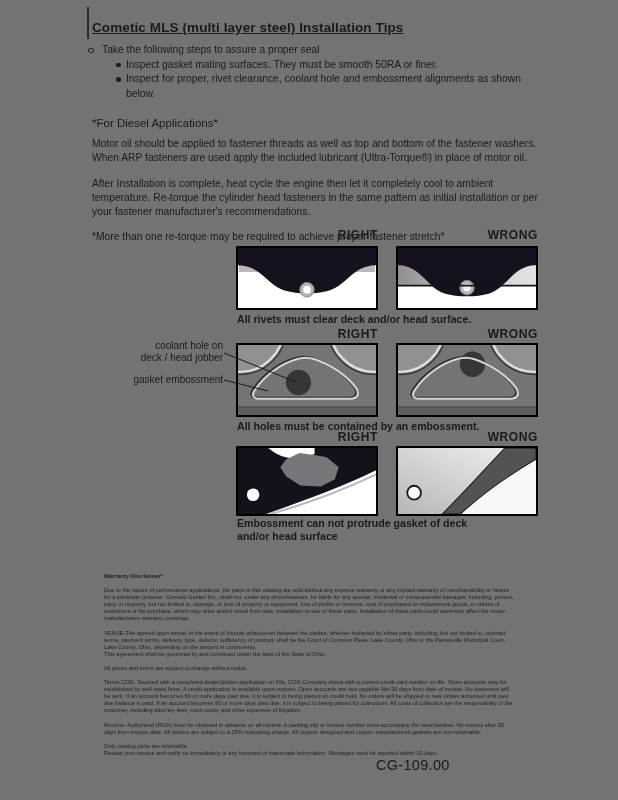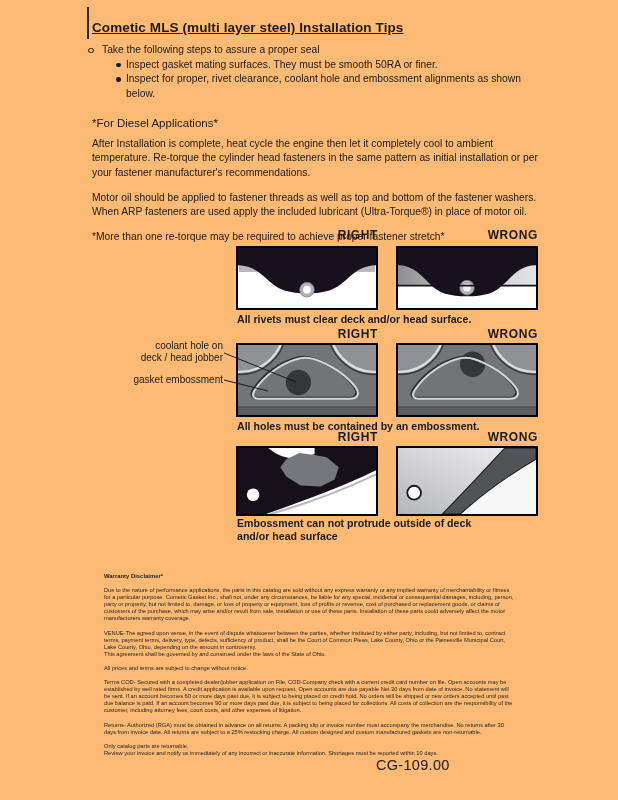--- a/index.html
+++ b/index.html
@@ -1,17 +1,17 @@
 <!DOCTYPE html>
 <html><head>
 <meta charset="utf-8">
 <style>
   html,body{margin:0;padding:0;background:#fff;}
   .page{
-    position:relative;width:618px;height:800px;background:#fdba74;overflow:hidden;
+    position:relative;width:618px;height:800px;background:#737373;overflow:hidden;
     font-family:"Liberation Sans", sans-serif;color:#1a1a1a;
   }
   .scan-mark{position:absolute;left:87px;top:7px;width:2px;height:32px;background:#2a2a2a;}
   .content{position:absolute;left:92px;top:20px;width:452px;}
   h1.title{
     font-size:13.5px;font-weight:bold;margin:0 0 8px 0;
     text-decoration:underline;letter-spacing:0.1px;
   }
   ul.tips{list-style:none;margin:0;padding:0;font-size:10.3px;line-height:14.5px;}
   ul.tips li{position:relative;padding-left:10px;}
@@ -48,22 +48,22 @@
   <div class="scan-mark"></div>
 
   <div class="content">
     <h1 class="title">Cometic MLS (multi layer steel) Installation Tips</h1>
     <ul class="tips">
       <li class="o">Take the following steps to assure a proper seal</li>
       <li class="s">Inspect gasket mating surfaces.  They must be smooth 50RA or finer.</li>
       <li class="s">Inspect for proper, rivet clearance, coolant hole and embossment alignments as shown below.</li>
     </ul>
     <h2 class="diesel">*For Diesel Applications*</h2>
+    <p>Motor oil should be applied to fastener threads as well as top and bottom of the fastener washers. When ARP fasteners are used apply the included lubricant (Ultra-Torque®) in place of motor oil.</p>
     <p>After Installation is complete, heat cycle the engine then let it completely cool to ambient temperature. Re-torque the cylinder head fasteners in the same pattern as initial installation or per your fastener manufacturer's recommendations.</p>
-    <p>Motor oil should be applied to fastener threads as well as top and bottom of the fastener washers. When ARP fasteners are used apply the included lubricant (Ultra-Torque®) in place of motor oil.</p>
     <p>*More than one re-torque may be required to achieve proper fastener stretch*</p>
   </div>
 
   <div class="rw" style="left:236px;top:228px;">RIGHT</div>
   <div class="rw" style="left:396px;top:228px;">WRONG</div>
 
   <div class="dbox" style="left:236px;top:246px;height:64px;">
     <svg viewBox="0 0 137 59" preserveAspectRatio="none">
       <rect x="0" y="0" width="137" height="59" fill="#ffffff"></rect>
       <path d="M1,17 H44 C36,19 31,21 27,23.5 L1,23.5 Z" fill="#b9b9b9"></path>
@@ -164,21 +164,21 @@
         </linearGradient>
       </defs>
       <rect x="0" y="0" width="137" height="65" fill="url(#gw3)"></rect>
       <path d="M137,11 C108,28 84,45 62,65 L137,65 Z" fill="#f7f7f8"></path>
       <path d="M106,0 H137 V11 C108,28 84,45 62,65 L44,65 C70,39 90,17 106,0 Z" fill="#525356" stroke="#18181a" stroke-width="1"></path>
       <circle cx="16" cy="44" r="6.8" fill="#ffffff" stroke="#1a1a1a" stroke-width="1.8"></circle>
     </svg>
   </div>
 
   <div class="cap" style="left:237px;top:517px;">
-    <span>Embossment can not protrude outside of deck</span><br>
+    <span>Embossment can not protrude gasket of deck</span><br>
     <span>and/or head surface</span>
   </div>
 
   <div class="legal">
     <p class="head">Warranty Disclaimer*</p>
     <p>Due to the nature of performance applications, the parts in this catalog are sold without any express warranty or any implied warranty of merchantability or fitness for a particular purpose.  Cometic Gasket Inc., shall not, under any circumstances, be liable for any special, incidental or consequential damages, including, person, party or property, but not limited to, damage, or loss of property or equipment, loss of profits or revenue, cost of purchased or replacement goods, or claims of customers of the purchase, which may arise and/or result from sale, installation or use of these parts.  Installation of these parts could adversely affect the motor manufacturers warranty coverage.</p>
     <p class="nogap">VENUE-The agreed upon venue, in the event of dispute whatsoever between the parties, whether instituted by either party, including, but not limited to, contract terms, payment terms, delivery, type, defects, sufficiency of product, shall be the Court of Common Pleas, Lake County, Ohio or the Painesville Municipal Court, Lake County, Ohio, depending on the amount in controversy.</p>
     <p>This agreement shall be governed by and construed under the laws of the State of Ohio.</p>
     <p>All prices and terms are subject to change without notice.</p>
     <p>Terms COD- Secured with a completed dealer/jobber application on File, COD-Company check with a current credit card number on file.  Open accounts may be established by well rated firms.  A credit application is available upon request.  Open accounts are due payable Net 30 days from date of invoice.  No statement will be sent.  If an account becomes 60 or more days past due, it is subject to being placed on credit hold.  No orders will be shipped or new orders accepted until past due balance is paid.  If an account becomes 90 or more days past due, it is subject to being placed for collections.  All costs of collection are the responsibility of the customer, including attorney fees, court costs, and other expenses of litigation.</p>

